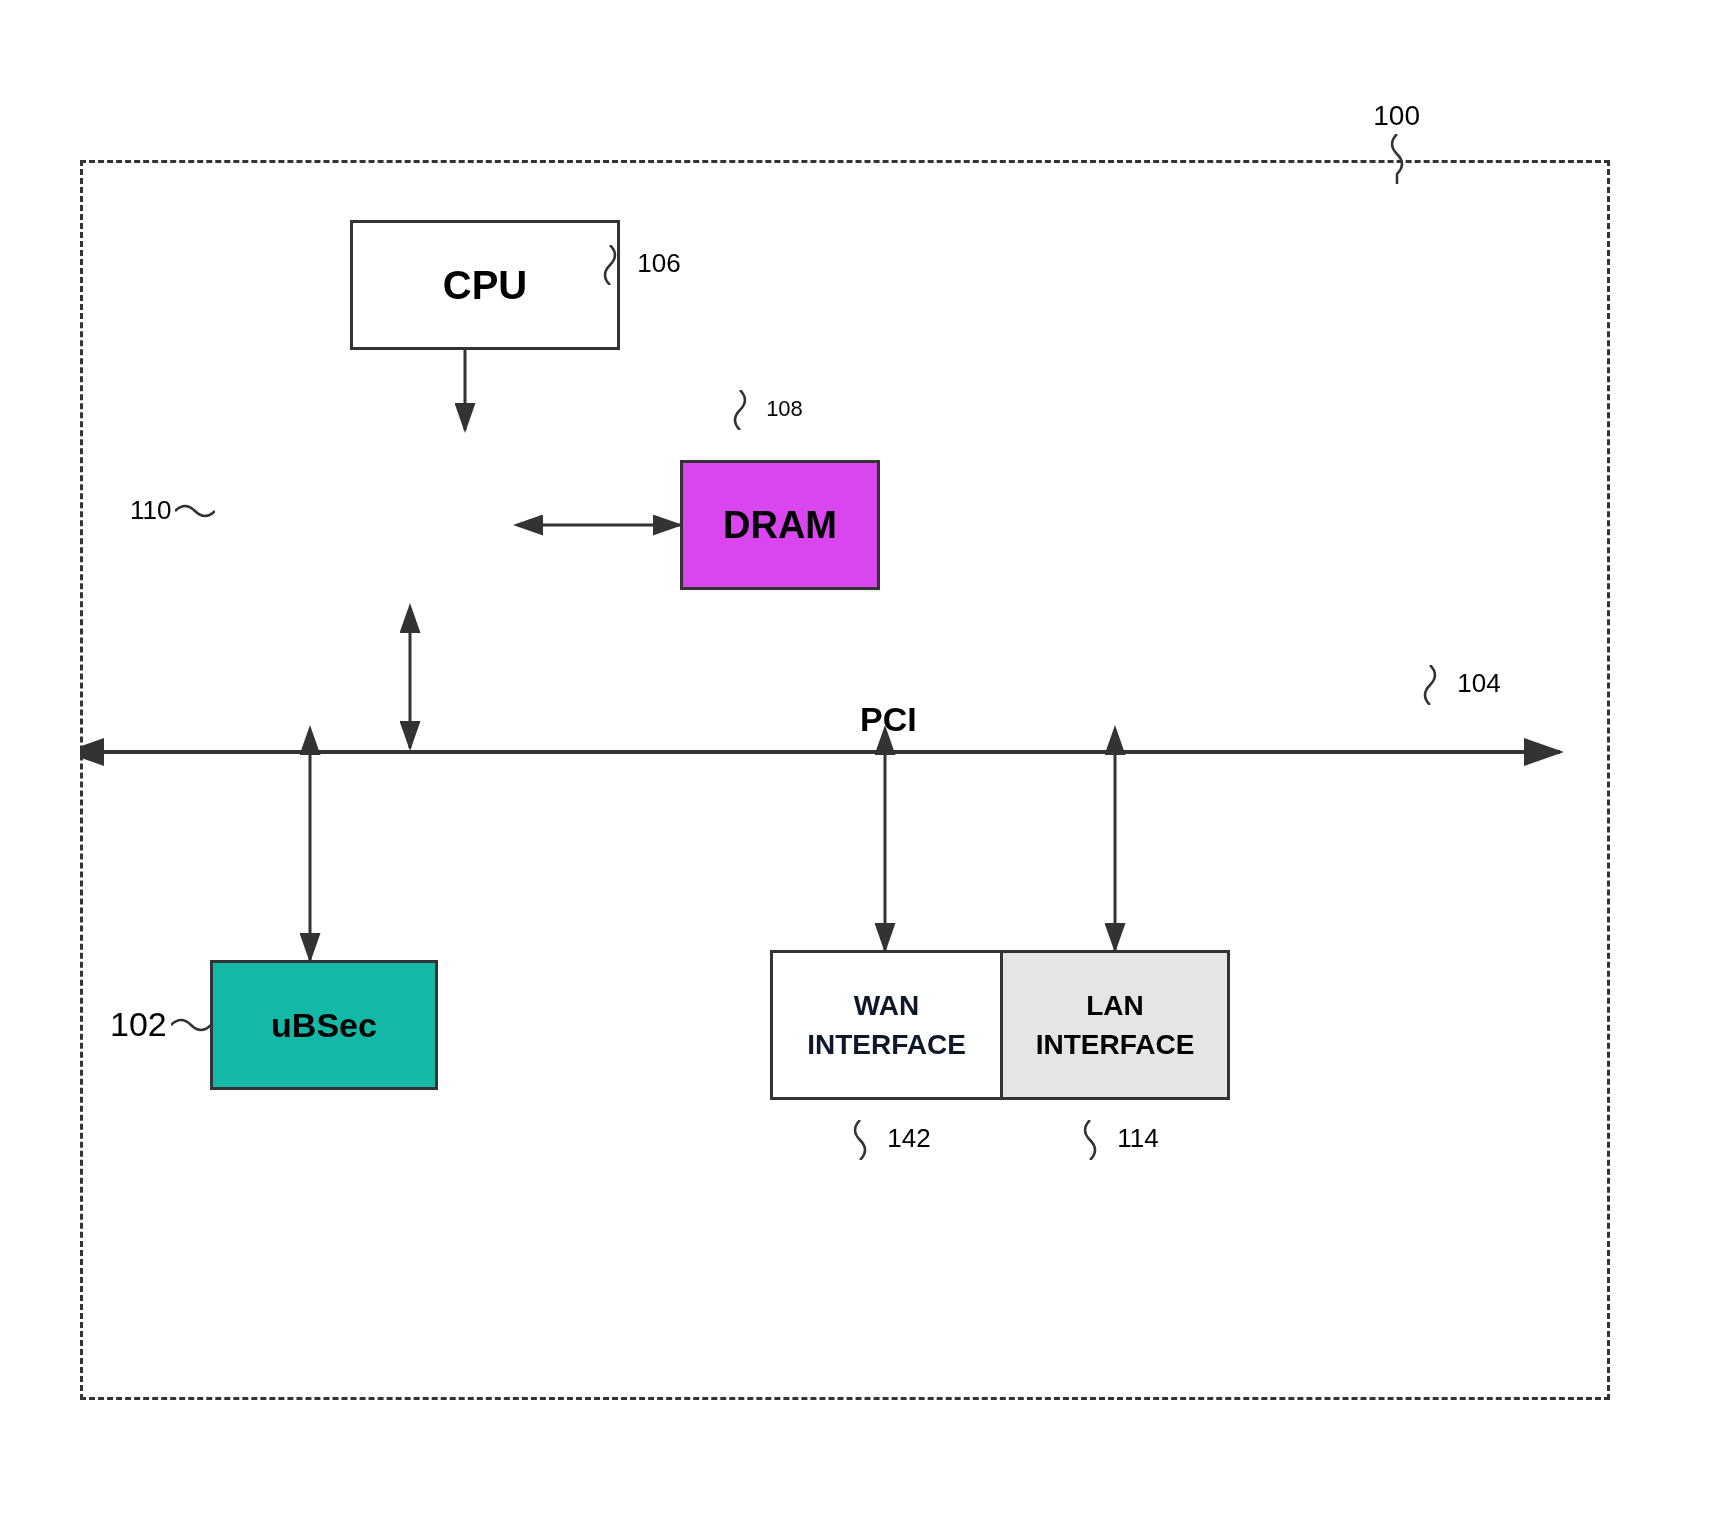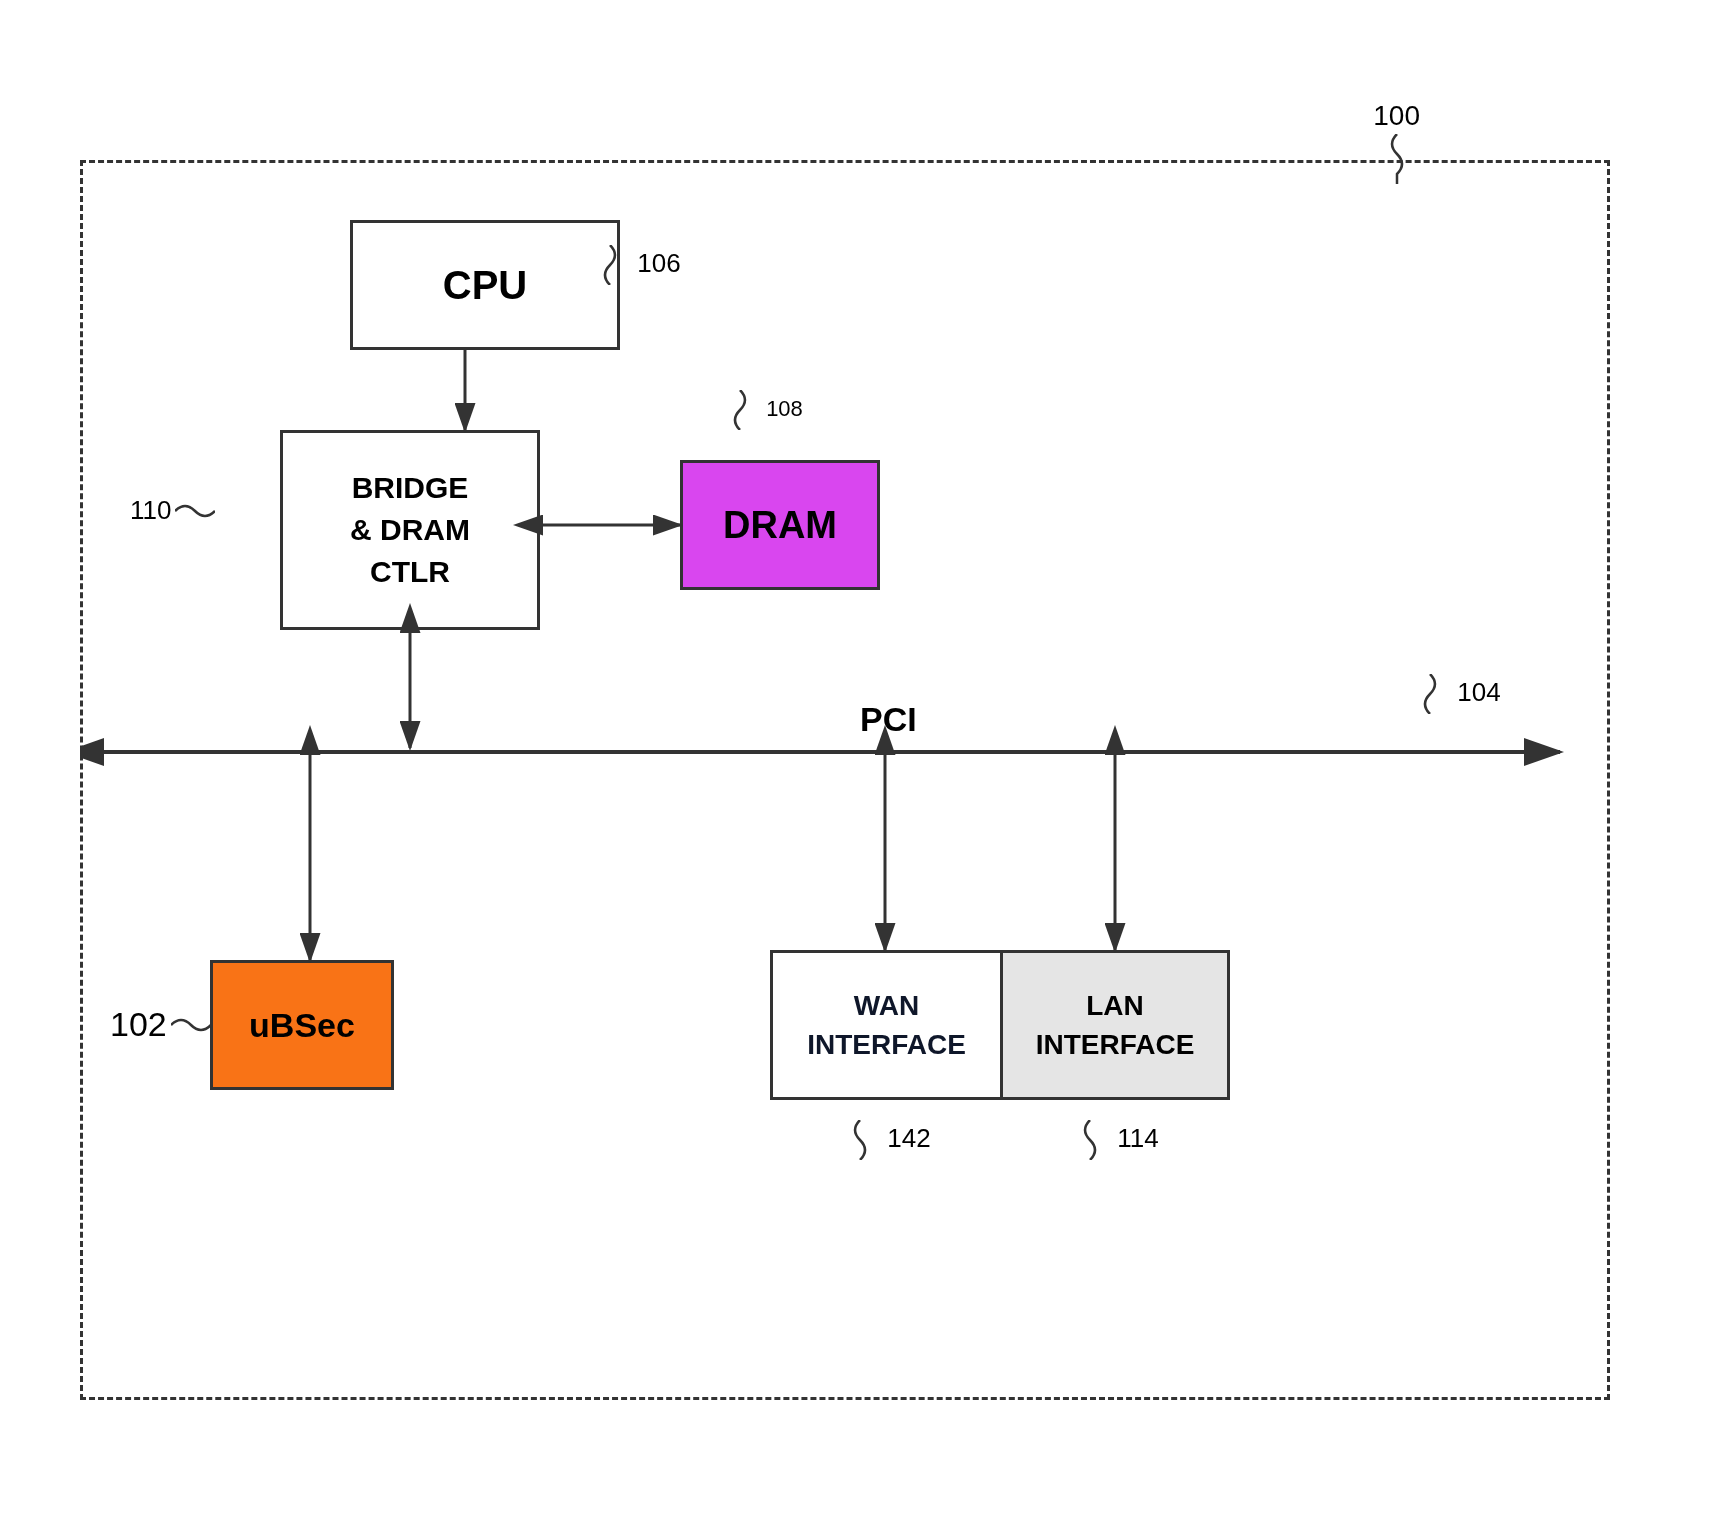--- a/index.html
+++ b/index.html
@@ -90,24 +90,24 @@
       font-size: 38px;
       font-weight: bold;
       color: #000;
     }
 
     
     .ubsec-box {
       position: absolute;
       top: 860px;
       left: 130px;
-      width: 184px;
+      width: 228px;
       height: 130px;
       border: 3px solid #333;
-      background: #f97316;
+      background: #14b8a6;
       display: flex;
       align-items: center;
       justify-content: center;
     }
 
     .ubsec-label {
       font-size: 34px;
       font-weight: bold;
       color: #000;
     }
@@ -185,23 +185,20 @@
     <span class="cpu-label">CPU</span>
   </div>
 
   <div style="position:absolute; top:145px; left:510px; font-size:26px;">
     <svg width="40" height="40" style="display:inline-block; vertical-align:middle;">
       <path d="M20,40 Q10,30 20,20 Q30,10 20,0" stroke="#333" stroke-width="2.5" fill="none"></path>
     </svg>
     <span>106</span>
   </div>
 
-  <div class="bridge-box">
-    <span class="bridge-label">BRIDGE<br>&amp; DRAM<br>CTLR</span>
-  </div>
 
   <div style="position:absolute; top:395px; left:50px; font-size:26px; display:flex; align-items:center;">
     <span>110</span>
     <svg width="40" height="30" style="display:inline-block; vertical-align:middle; margin-left:4px;">
       <path d="M0,15 Q10,5 20,15 Q30,25 40,15" stroke="#333" stroke-width="2.5" fill="none"></path>
     </svg>
   </div>
 
   <div class="dram-box">
     <span class="dram-label">DRAM</span>
@@ -209,21 +206,21 @@
 
   <div style="position:absolute; top:290px; left:640px; font-size:22px;">
     <svg width="40" height="40" style="display:inline-block; vertical-align:middle;">
       <path d="M20,40 Q10,30 20,20 Q30,10 20,0" stroke="#333" stroke-width="2.5" fill="none"></path>
     </svg>
     <span>108</span>
   </div>
 
   <div style="position:absolute; top:600px; left:780px; font-size:34px; font-weight:bold; color:#000;">PCI</div>
 
-  <div style="position:absolute; top:565px; left:1330px; font-size:26px;margin-top:9px;">
+  <div style="position:absolute; top:565px; left:1330px; font-size:26px;">
     <svg width="40" height="40" style="display:inline-block; vertical-align:middle;">
       <path d="M20,40 Q10,30 20,20 Q30,10 20,0" stroke="#333" stroke-width="2.5" fill="none"></path>
     </svg>
     <span>104</span>
   </div>
 
   <div class="ubsec-box">
     <span class="ubsec-label">uBSec</span>
   </div>
 

